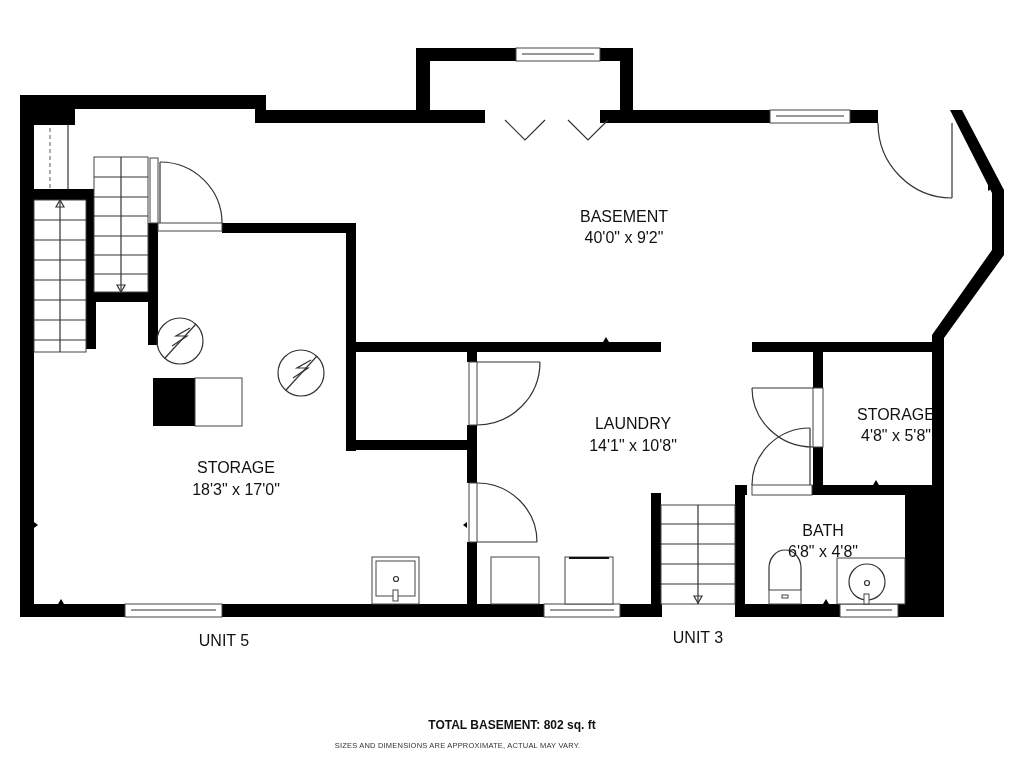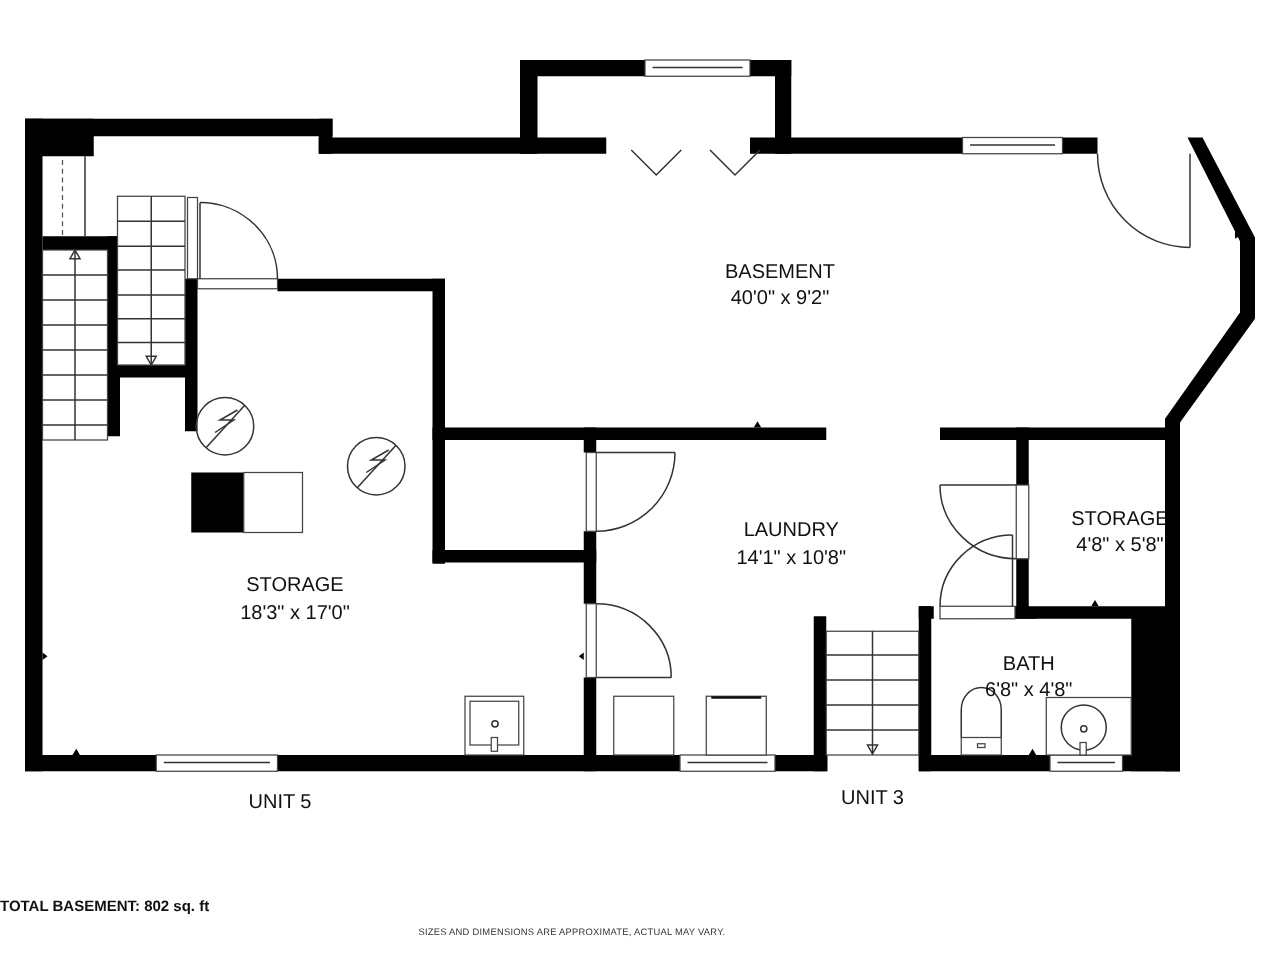--- a/index.html
+++ b/index.html
@@ -3,21 +3,21 @@
 <meta charset="utf-8">
 <style>
   html, body { margin: 0; padding: 0; background: #ffffff; }
   body { width: 1024px; height: 768px; position: relative; overflow: hidden; font-family: "Liberation Sans", sans-serif; }
   #plan { position: absolute; left: 0; top: 0; width: 1024px; height: 768px; }
   .wall { fill: #000000; }
   .line { fill: none; stroke: #333333; stroke-width: 1.2; }
   .thin { fill: #ffffff; stroke: #444444; stroke-width: 1; }
   .room-label { font-family: "Liberation Sans", sans-serif; font-size: 16px; fill: #111111; text-anchor: middle; }
   .unit-label { font-family: "Liberation Sans", sans-serif; font-size: 16px; fill: #111111; text-anchor: middle; }
-  .total { position: absolute; left: 0; width: 1024px; top: 718px; text-align: left; font-weight: bold; font-size: 12px; color: #111111; }
+  .total { position: absolute; left: 0; width: 1024px; top: 718px; text-align: center; font-weight: bold; font-size: 12px; color: #111111; }
   .disclaimer { position: absolute; left: 0; width: 915px; top: 741px; text-align: center; font-size: 7.5px; color: #333333; letter-spacing: 0.2px; }
 </style>
 </head>
 <body>
 
 <svg id="plan" viewBox="0 0 1024 768" xmlns="http://www.w3.org/2000/svg">
 
   <g>
 
     <rect class="wall" x="20" y="95" width="14" height="522"></rect>

